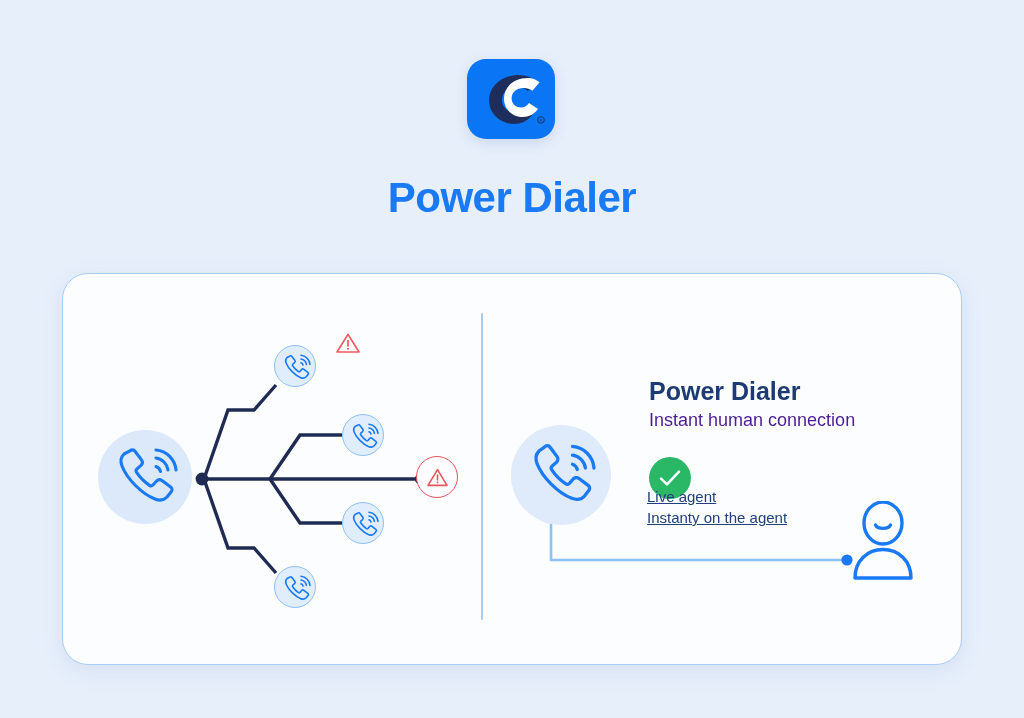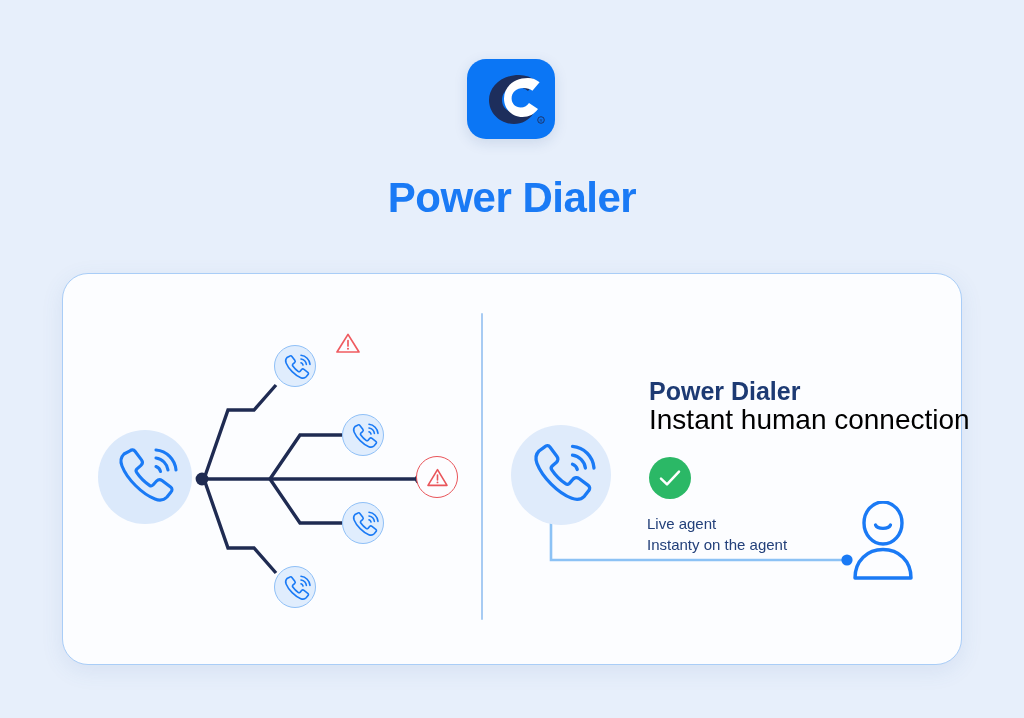--- a/index.html
+++ b/index.html
@@ -160,48 +160,49 @@
     font-size: 25px;
     font-weight: bold;
     color: #1d3a73;
     line-height: 30px;
     white-space: nowrap;
   }
   #right-subtitle {
     position: absolute;
     left: 144px;
     top: 94px;
-    font-size: 28px;
+    font-size: 18px;
     font-weight: normal;
-    color: #000000;
+    color: #4c1d95;
     line-height: 26px;
     white-space: nowrap;
   }
   #check-badge {
     position: absolute;
     left: 144px;
     top: 144px;
     width: 42px;
     height: 42px;
     border-radius: 50%;
     background: #2bb866;
   }
   #check-badge svg {
     position: absolute;
     left: 9px;
     top: 11px;
   }
   #agent-labels {
     position: absolute;
     left: 142px;
-    top: 200px;
+    top: 173px;
     font-size: 15px;
     color: #23407a;
     line-height: 21px;
     white-space: nowrap;
+    text-decoration: underline;
   }
   #person-icon {
     position: absolute;
     left: 347px;
     top: 188px;
     width: 62px;
     height: 80px;
   }
   #agent-connector {
     position: absolute;

